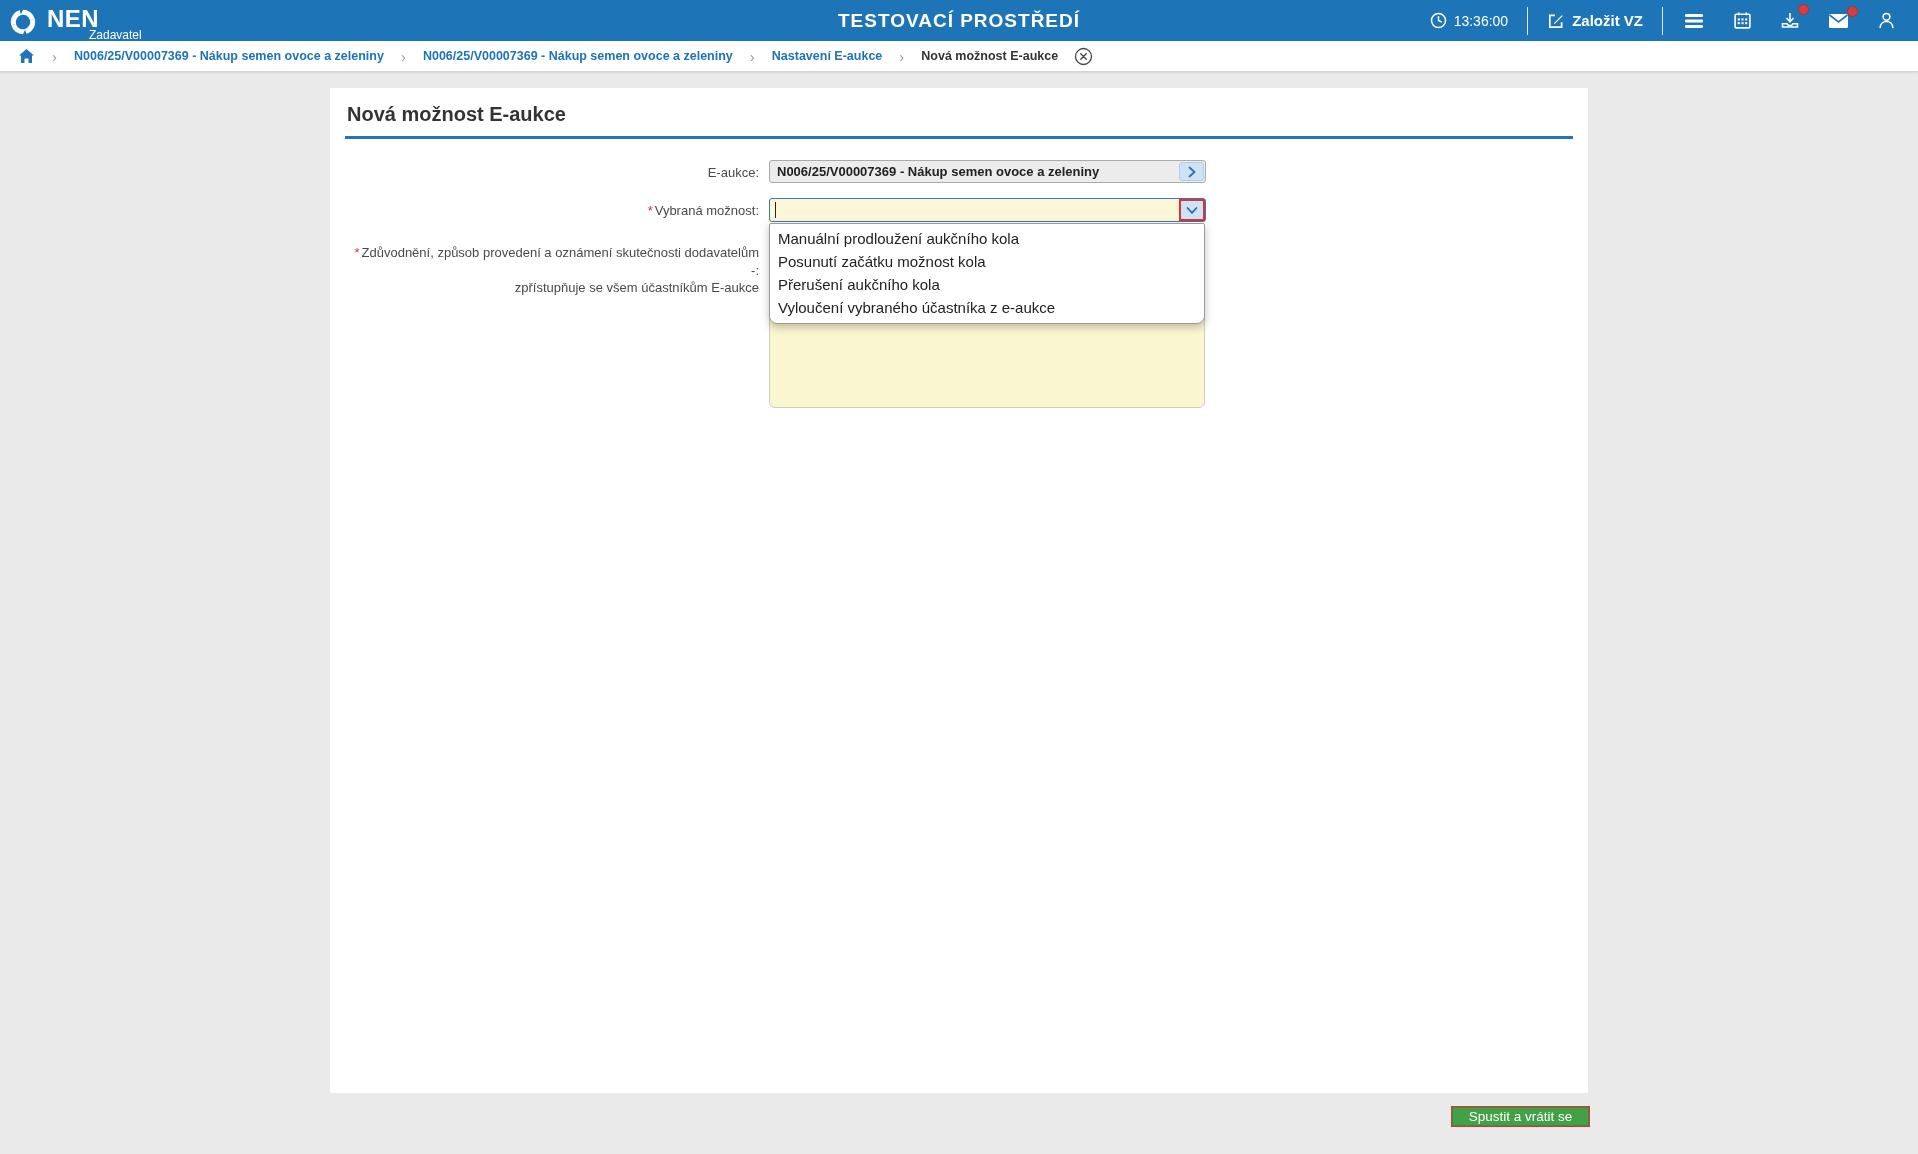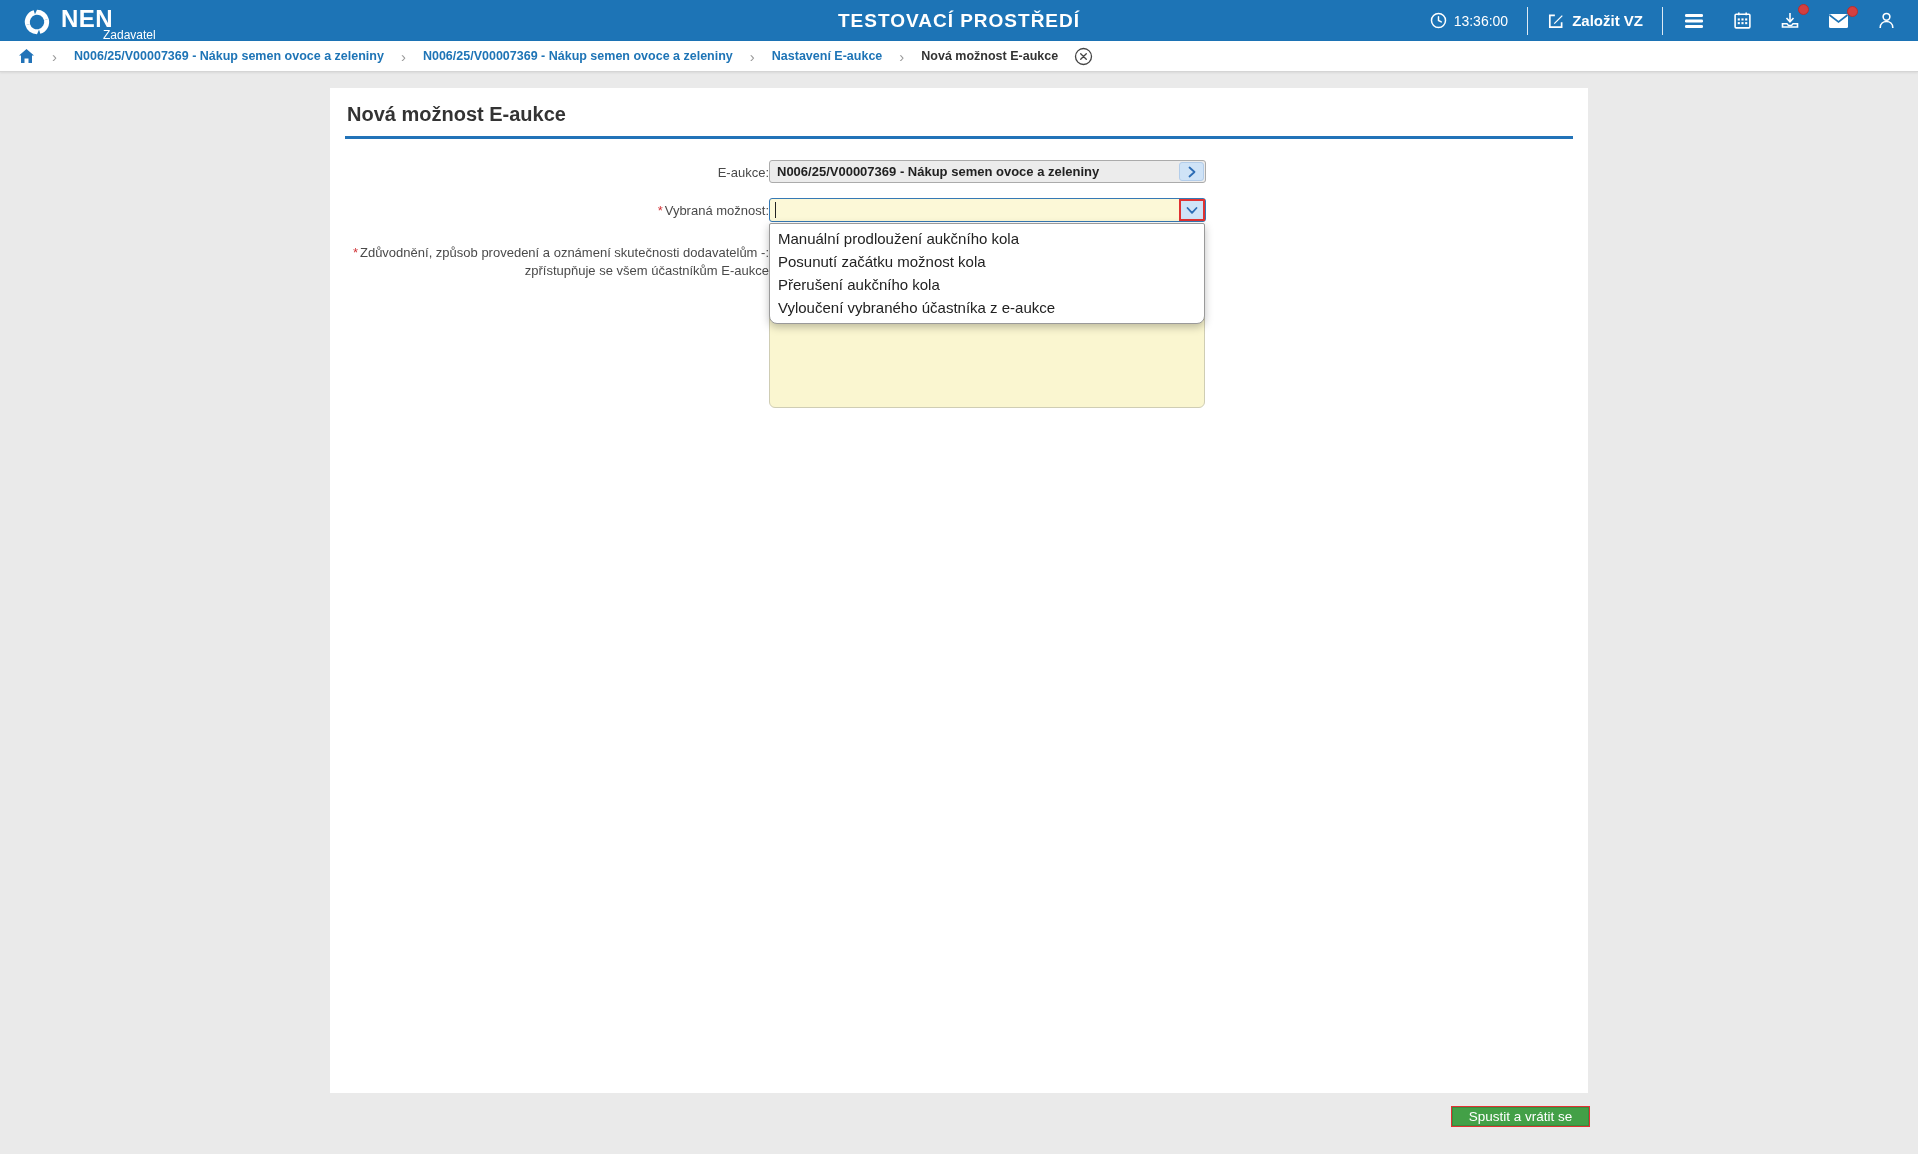--- a/index.html
+++ b/index.html
@@ -14,21 +14,21 @@
 
   
   .topbar {
     height:41px;
     background:#1d74b6;
     display:flex;
     align-items:center;
     position:relative;
     color:#fff;
   }
-  .logo-wrap { display:flex; align-items:flex-start; padding-left:22px; gap:9px; }
+  .logo-wrap { display:flex; align-items:flex-start; padding-left:8px; gap:9px; }
   .logo-swirl { width:30px; height:30px; margin-top:3px; }
   .brand-block { line-height:1; position:relative; top:3px; }
   .brand-name { font-size:24px; font-weight:bold; letter-spacing:0.5px; }
   .brand-sub { font-size:12px; font-weight:400; margin-left:42px; margin-top:-2px; display:block; }
   .env-title {
     position:absolute; left:0; right:0; text-align:center;
     font-size:19px; font-weight:bold; letter-spacing:1px;
   }
   .topbar-right {
     margin-left:auto; display:flex; align-items:center; gap:0;
@@ -71,21 +71,21 @@
   }
   .page-title {
     font-size:20px; font-weight:bold; color:#333;
     padding:2px 0 10px 2px;
     border-bottom:3px solid #2273b8;
   }
 
   .form-area { position:relative; margin-top:21px; }
   .form-row { display:flex; margin-bottom:15px; }
   .form-label {
-    width:424px; text-align:right; 
+    width:424px; text-align:right; padding-right:10px;
     font-size:13px; color:#4a4a4a; line-height:1.35;
     padding-top:4px;
   }
   .req { color:#d13438; margin-right:2px; }
   .form-control { width:437px; position:relative; }
 
   .field-ro {
     height:23px; background:#ececec;
     border:1px solid #ababab; border-radius:3px;
     display:flex; align-items:center;

